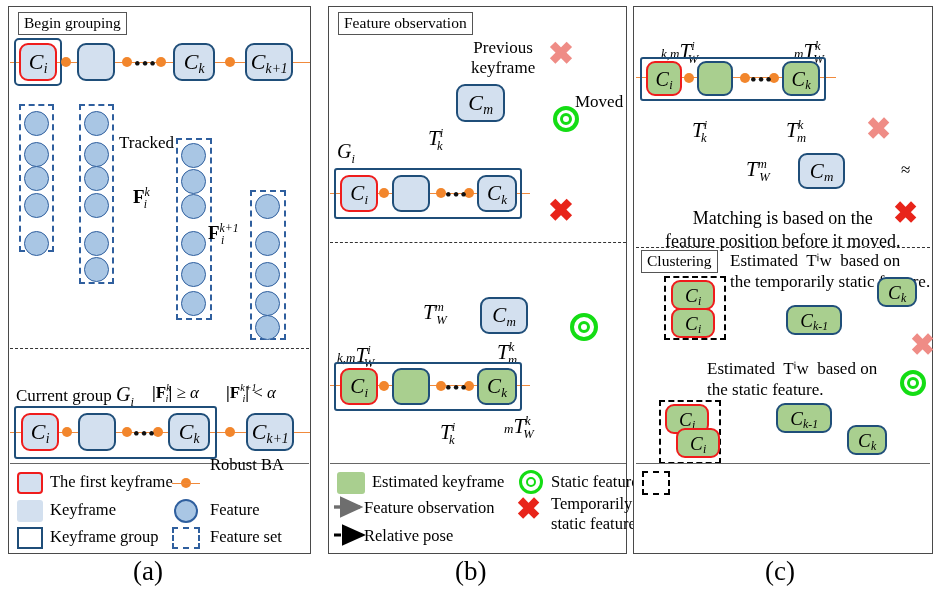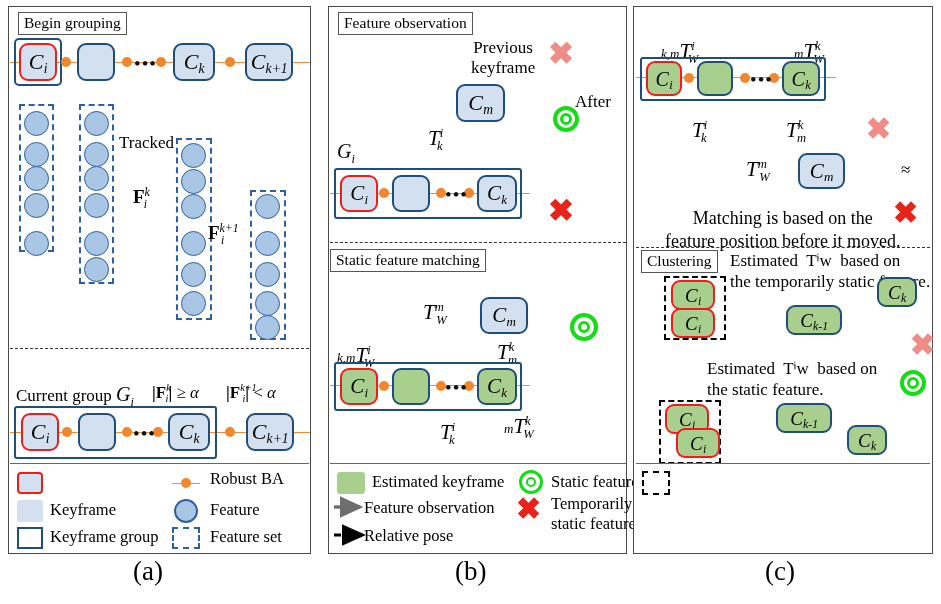--- a/index.html
+++ b/index.html
@@ -250,23 +250,24 @@
     <span><span>C</span><span class="sub">k+1</span></span>
   </div>
   <div class="badot" style="left:62px;top:427px;"></div>
   <div class="badot" style="left:122px;top:427px;"></div>
   <div class="badot" style="left:153px;top:427px;"></div>
   <div class="badot" style="left:225px;top:427px;"></div>
   <div class="bdots" style="left:133px;top:424px;">•••</div>
 
   <div class="ssep" style="left:10px;top:463px;width:299px;"></div>
   <div class="lgbox" style="left:17px;top:472px;width:26px;height:22px;background:#d3e0ef;border:2.4px solid #ef1c1c;border-radius:4px;"></div>
+  <div class="lgtext" style="left:50px;top:472px;">The first keyframe</div>
   <div class="badot" style="left:181px;top:478px;"></div>
   <div class="baline" style="left:172px;top:483px;width:28px;"></div>
-  <div class="lgtext" style="left:210px;top:469px;">Robust BA</div>
+  <div class="lgtext" style="left:210px;top:455px;">Robust BA</div>
 
   <div class="lgbox" style="left:17px;top:500px;width:26px;height:22px;background:#d3e0ef;border-radius:3px;"></div>
   <div class="lgtext" style="left:50px;top:500px;">Keyframe</div>
   <div class="lgbox" style="left:174px;top:499px;width:24px;height:24px;border-radius:50%;background:#a9c6e4;border:2px solid #2f5f9e;"></div>
   <div class="lgtext" style="left:210px;top:500px;">Feature</div>
 
   <div class="lgbox" style="left:17px;top:527px;width:26px;height:22px;background:#fff;border:2.4px solid #1f4e79;"></div>
   <div class="lgtext" style="left:50px;top:527px;">Keyframe group</div>
   <div class="lgbox" style="left:172px;top:527px;width:28px;height:22px;border:2.4px dashed #2f5f9e;"></div>
   <div class="lgtext" style="left:210px;top:527px;">Feature set</div>
@@ -281,21 +282,21 @@
   <div class="kf" style="left:456px;top:84px;width:49px;height:38px;font-size:22px;">
     <span><span>C</span><span class="sub">m</span></span>
   </div>
 
   <div class="lbl" style="left:548px;top:38px;font-size:31px;color:#ef8c86;font-weight:bold;line-height:1;">✖</div>
   <div class="lbl" style="left:548px;top:195px;font-size:31px;color:#e8241a;font-weight:bold;line-height:1;">✖</div>
 
   <div class="lgbox" style="left:553px;top:106px;width:26px;height:26px;border-radius:50%;border:4px solid #14dd14;"></div>
   <div class="lgbox" style="left:560px;top:113px;width:12px;height:12px;border-radius:50%;border:3px solid #14dd14;"></div>
 
-  <div class="tx" style="left:575px;top:92px;font-size:17px;">After</div>
+  <div class="tx" style="left:575px;top:92px;font-size:17px;">Moved</div>
 
   <div class="lbl it" style="left:337px;top:140px;font-size:20px;">
     <span>G</span><sub style="font-size:.62em;">i</sub>
   </div>
   <div class="lbl it" style="left:428px;top:126px;font-size:21px;">
     <span>T</span><sup style="font-size:.6em;">i</sup><sub style="font-size:.6em;margin-left:-.5em;">k</sub>
   </div>
 
   <div class="baline" style="left:330px;top:193px;width:200px;"></div>
   <div class="group" style="left:334px;top:168px;width:188px;height:51px;border-radius:3px;"></div>
@@ -307,21 +308,20 @@
     </div>
   <div class="kf" style="left:477px;top:175px;width:40px;height:37px;font-size:21px;">
     <span><span>C</span><span class="sub">k</span></span>
   </div>
   <div class="badot" style="left:379px;top:188px;"></div>
   <div class="badot" style="left:436px;top:188px;"></div>
   <div class="badot" style="left:464px;top:188px;"></div>
   <div class="bdots" style="left:445px;top:185px;">•••</div>
 
   <div class="hsep" style="left:330px;top:242px;width:296px;"></div>
-  <div class="chip" style="left:330px;top:249px;">Static feature matching</div>
 
   <div class="lbl it" style="left:423px;top:300px;font-size:21px;">
     <span>T</span><sup style="font-size:.6em;">m</sup><sub style="font-size:.6em;margin-left:-.6em;">W</sub>
   </div>
   <div class="kf" style="left:480px;top:297px;width:48px;height:37px;font-size:21px;">
     <span><span>C</span><span class="sub">m</span></span>
   </div>
   <div class="lbl it" style="left:497px;top:340px;font-size:21px;">
     <span>T</span><sup style="font-size:.6em;">k</sup><sub style="font-size:.6em;margin-left:-.5em;">m</sub>
   </div>

